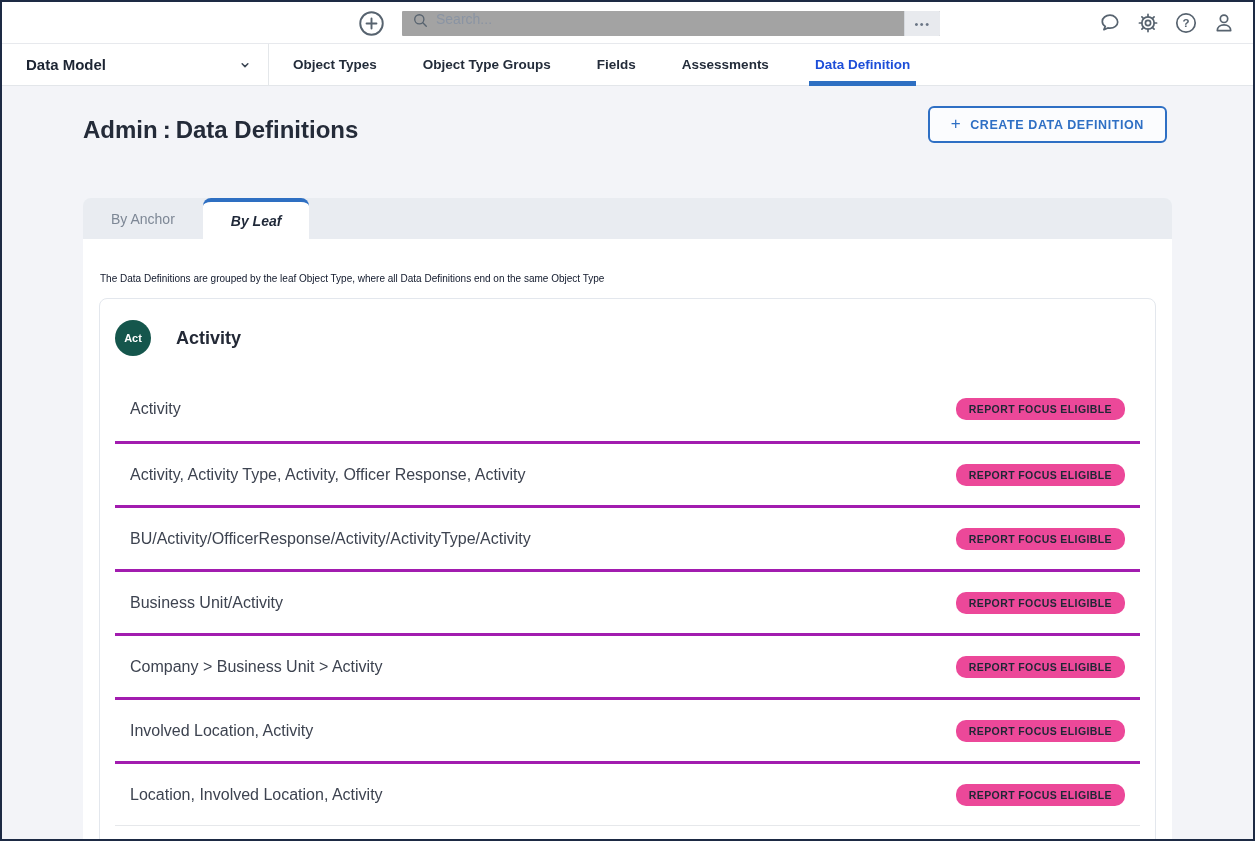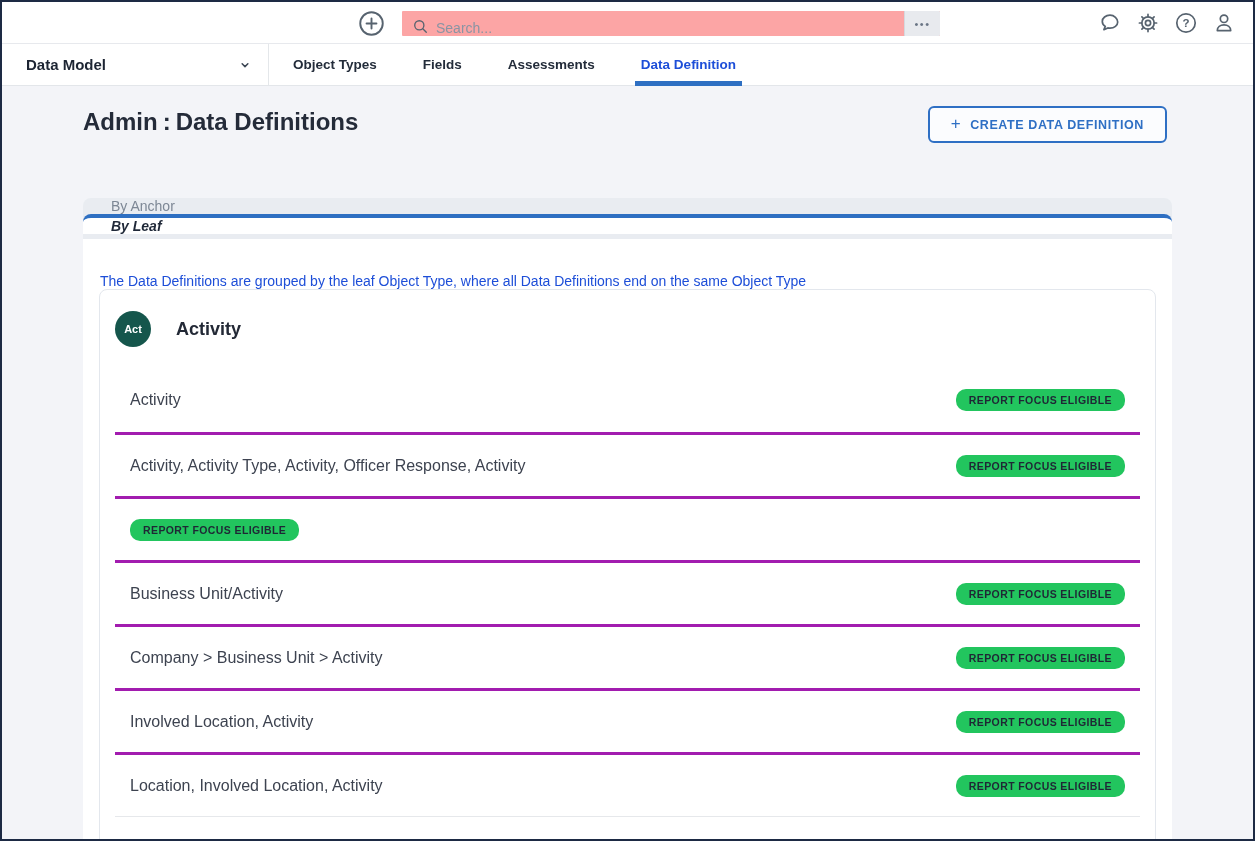--- a/index.html
+++ b/index.html
@@ -9,60 +9,60 @@
     background:#f3f4f8;
     font-family:"Liberation Sans", sans-serif;
     overflow:hidden;
     position:relative;
   }
   svg.icon { stroke:#57636f; fill:none; stroke-width:1.7; stroke-linecap:round; stroke-linejoin:round; display:block; }
 
   
   .topbar { height:42px; background:#fff; border-bottom:1px solid #e7e9ed; position:relative; }
   .add-btn { position:absolute; left:356px; top:8px; width:27px; height:27px; cursor:pointer; background:none; border:none; }
-  .searchbar { position:absolute; left:400px; top:9px; width:538px; height:25px; background:#fca5a5; border-radius:1px; display:flex; align-items:flex-end; overflow:hidden; }
+  .searchbar { position:absolute; left:400px; top:9px; width:538px; height:25px; background:#a3a3a3; border-radius:1px; display:flex; align-items:flex-start; overflow:hidden; }
   .searchbar .s-icon { margin:0 6px 0 9px; flex:0 0 auto; }
   .search-input { flex:1; background:transparent; border:none; outline:none; font-size:14px; color:#3a4452; font-family:inherit; min-width:0; }
   .search-input::placeholder { color:#8a94a3; }
   .more-btn { width:36px; height:100%; border-left:1px solid #d5d9de; display:flex; align-items:center; justify-content:center; color:#6a7585; font-size:11px; letter-spacing:1.5px; cursor:pointer; background:#e8eaee; border-top:none; border-bottom:none; border-right:none; font-family:inherit; }
   .top-icons { position:absolute; right:17px; top:0; height:42px; display:flex; align-items:center; gap:14px; }
   .top-icons .tico { width:24px; height:24px; cursor:pointer; background:none; border:none; padding:0; }
 
   
   .navbar { height:42px; background:#fff; border-bottom:1px solid #e3e6ea; display:flex; align-items:stretch; }
   .dropdown { width:267px; display:flex; align-items:center; justify-content:space-between; padding:0 14px 0 24px; border-right:1px solid #e4e7ea; font-size:15px; font-weight:bold; color:#1d2533; cursor:pointer; }
   .nav-items { display:flex; align-items:stretch; margin-left:24px; gap:46px;text-align:center; }
   .nav-item { display:flex; align-items:center; font-size:13.5px; font-weight:bold; color:#232c3a; position:relative; cursor:pointer; white-space:nowrap; }
   .nav-item.active { color:#1d4ed8; }
   .nav-item.active::after { content:""; position:absolute; left:-6px; right:-6px; bottom:-1px; height:5px; background:#2e6fc2; }
 
   
   .hero { margin:0 80px; height:112px; position:relative; }
-  .page-title { position:absolute; left:1px; top:22px; font-size:24px; font-weight:bold; color:#242b39; display:flex; align-items:baseline; }
+  .page-title { position:absolute; left:1px; top:30px; font-size:24px; font-weight:bold; color:#242b39; display:flex; align-items:baseline; }
   .title-sep { margin:0 5px; }
   .create-btn { position:absolute; right:6px; top:20px; height:37px; padding:0 21px; border:2px solid #2e6fc4; border-radius:6px; background:#fbfcfe; color:#2e6fc4; font-size:12.5px; font-weight:bold; letter-spacing:.6px; display:flex; align-items:center; gap:9px; cursor:pointer; font-family:inherit; white-space:nowrap; }
   .create-btn .plus { font-size:17px; font-weight:normal; margin-top:-2px; }
 
   
   .tabs-area { margin:0 81px; }
-  .tabbar { display:flex; background:#e9ecf1; border-radius:8px 8px 0 0; height:41px;flex-direction:column; }
+  .tabbar { display:flex; background:#e9ecf1; border-radius:8px 8px 0 0; height:41px; }
   .tab { padding:0 28px; display:flex; align-items:center; font-size:14px; color:#7d8795; cursor:pointer; border-radius:8px 8px 0 0; }
   .tab.active { background:#fff; border-top:4px solid #2e6fc2; color:#1f2838; font-weight:bold;font-style:italic; }
   .panel { background:#fff; padding:34px 16px 0; min-height:620px; }
-  .desc { font-size:14px; color:#1d4ed8; padding-left:1px; }
+  .desc { font-size:10px; color:#0f172a; margin-bottom:14px; padding-left:1px; }
 
   .card { border:1px solid #e3e7ed; border-radius:8px; background:#fff; padding-bottom:90px; }
   .card-header { display:flex; align-items:center; gap:25px; padding:21px 15px; }
   .monogram { width:36px; height:36px; border-radius:50%; background:#15564c; color:#fff; font-size:11px; font-weight:bold; display:flex; align-items:center; justify-content:center; flex:0 0 auto; }
   .group-title { font-size:18px; font-weight:bold; color:#232936; }
   .rows { margin:0 15px; border-bottom:1px solid #e6e8eb; }
   .row { height:64px; display:flex; align-items:center; justify-content:space-between; padding:0 15px; cursor:pointer; background:#fff; }
   .row + .row { border-top:3px solid #a21caf; }
   .row-label { font-size:16px; color:#3d4350; }
-  .pill { background:#22c55e; color:#1f2735; font-size:10.5px; font-weight:bold; letter-spacing:.4px; padding:5px 13px; border-radius:10px; white-space:nowrap; }
+  .pill { background:#ec4899; color:#1f2735; font-size:10.5px; font-weight:bold; letter-spacing:.4px; padding:5px 13px; border-radius:10px; white-space:nowrap; }
 </style>
 </head>
 <body>
 
 <div class="topbar">
   <button class="add-btn">
     <svg class="icon" viewBox="0 0 24 24" width="27" height="27">
       <circle cx="12" cy="12" r="10"></circle>
         <path d="M12 7.6v8.8M7.6 12h8.8"></path>
     </svg>
@@ -107,20 +107,21 @@
 
 <div class="navbar">
   <div class="dropdown">
     <span>Data Model</span>
     <svg class="icon" viewBox="0 0 24 24" width="18" height="18" style="stroke:#3c4654;stroke-width:2;">
       <path d="M8.2 10.4l3.8 3.8 3.8-3.8"></path>
     </svg>
   </div>
   <div class="nav-items">
       <div class="nav-item">Object Types</div>
+      <div class="nav-item">Object Type Groups</div>
       <div class="nav-item">Fields</div>
       <div class="nav-item">Assessments</div>
       <div class="nav-item active">Data Definition</div>
     </div>
 </div>
 
 <div class="hero">
   <div class="page-title">
     <span>Admin</span>
     <span class="title-sep">:</span>
@@ -147,20 +148,21 @@
       <div class="rows">
           <div class="row">
             <span class="row-label">Activity</span>
             <span class="pill">REPORT FOCUS ELIGIBLE</span>
           </div>
           <div class="row">
             <span class="row-label">Activity, Activity Type, Activity, Officer Response, Activity</span>
             <span class="pill">REPORT FOCUS ELIGIBLE</span>
           </div>
           <div class="row">
+            <span class="row-label">BU/Activity/OfficerResponse/Activity/ActivityType/Activity</span>
             <span class="pill">REPORT FOCUS ELIGIBLE</span>
           </div>
           <div class="row">
             <span class="row-label">Business Unit/Activity</span>
             <span class="pill">REPORT FOCUS ELIGIBLE</span>
           </div>
           <div class="row">
             <span class="row-label">Company &gt; Business Unit &gt; Activity</span>
             <span class="pill">REPORT FOCUS ELIGIBLE</span>
           </div>

